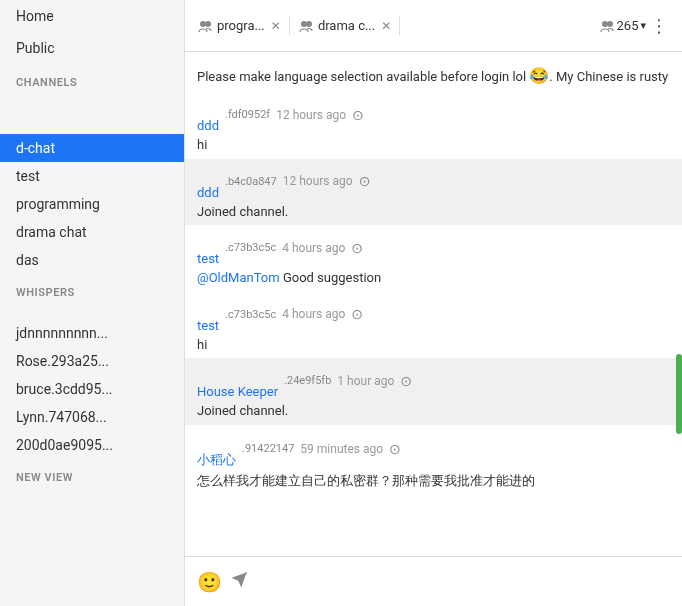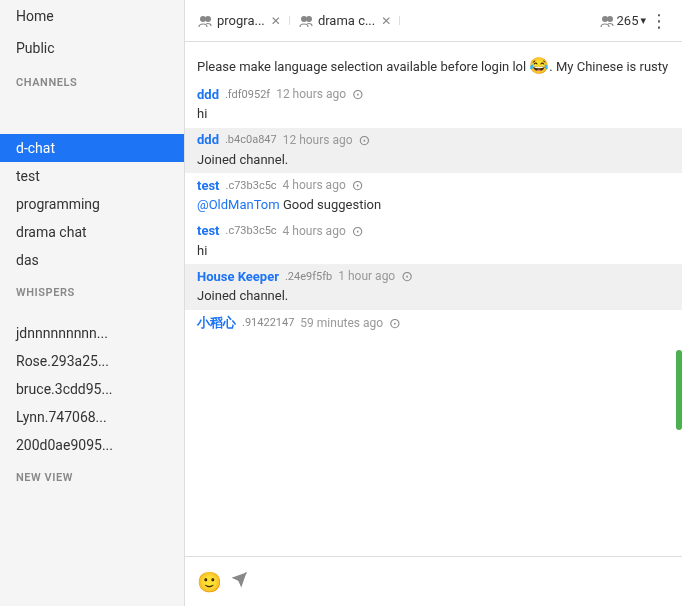--- a/index.html
+++ b/index.html
@@ -59,21 +59,21 @@
       height: 100%;
       overflow: hidden;
     }
 
     
     .tabs-bar {
       display: flex;
       align-items: center;
       background: #fff;
       border-bottom: 1px solid #ddd;
-      height: 42px;
+      height: 52px;
       padding: 16px 4px;
     }
     .tab {
       display: flex;
       align-items: center;
       padding: 0 8px;
       height: 100%;
       border-right: 1px solid #ddd;
       cursor: pointer;
       font-size: 13px;
@@ -136,23 +136,24 @@
     .message-row.system-msg {
       background: #f0f0f0;
     }
     .message-header {
       display: flex;
       align-items: center;
       gap: 6px;
       margin-bottom: 2px;
     }
     .msg-username {
-      font-weight: 700;
+      font-weight: 400;
       color: #1d74f5;
       font-size: 13px;
+      margin-top: 22px;
     }
     .msg-username-id {
       font-size: 11px;
       color: #888;
     }
     .msg-time {
       font-size: 12px;
       color: #999;
     }
     .msg-dropdown {
@@ -359,20 +360,21 @@
         </div>
         <div class="msg-body">Joined channel.</div>
       </div>
       <div class="message-row">
         <div class="message-header">
           <span class="msg-username">小稻心</span>
           <span class="msg-username-id">.91422147</span>
           <span class="msg-time">59 minutes ago</span>
           <span class="msg-dropdown">⊙</span>
         </div>
+        <div class="msg-body">怎么样我才能建立自己的私密群？那种需要我批准才能进的</div>
       </div>
       <div class="scrollbar-indicator"></div>
   </div>
 
   <div class="input-bar">
     <span class="input-emoji-btn">🙂</span>
     <span class="input-send-btn">
       <svg width="18" height="18" viewBox="0 0 24 24" fill="none" stroke="#888" stroke-width="2">
         <line x1="22" y1="2" x2="11" y2="13"></line>
         <polygon points="22 2 15 22 11 13 2 9 22 2" fill="#888" stroke="none"></polygon>

